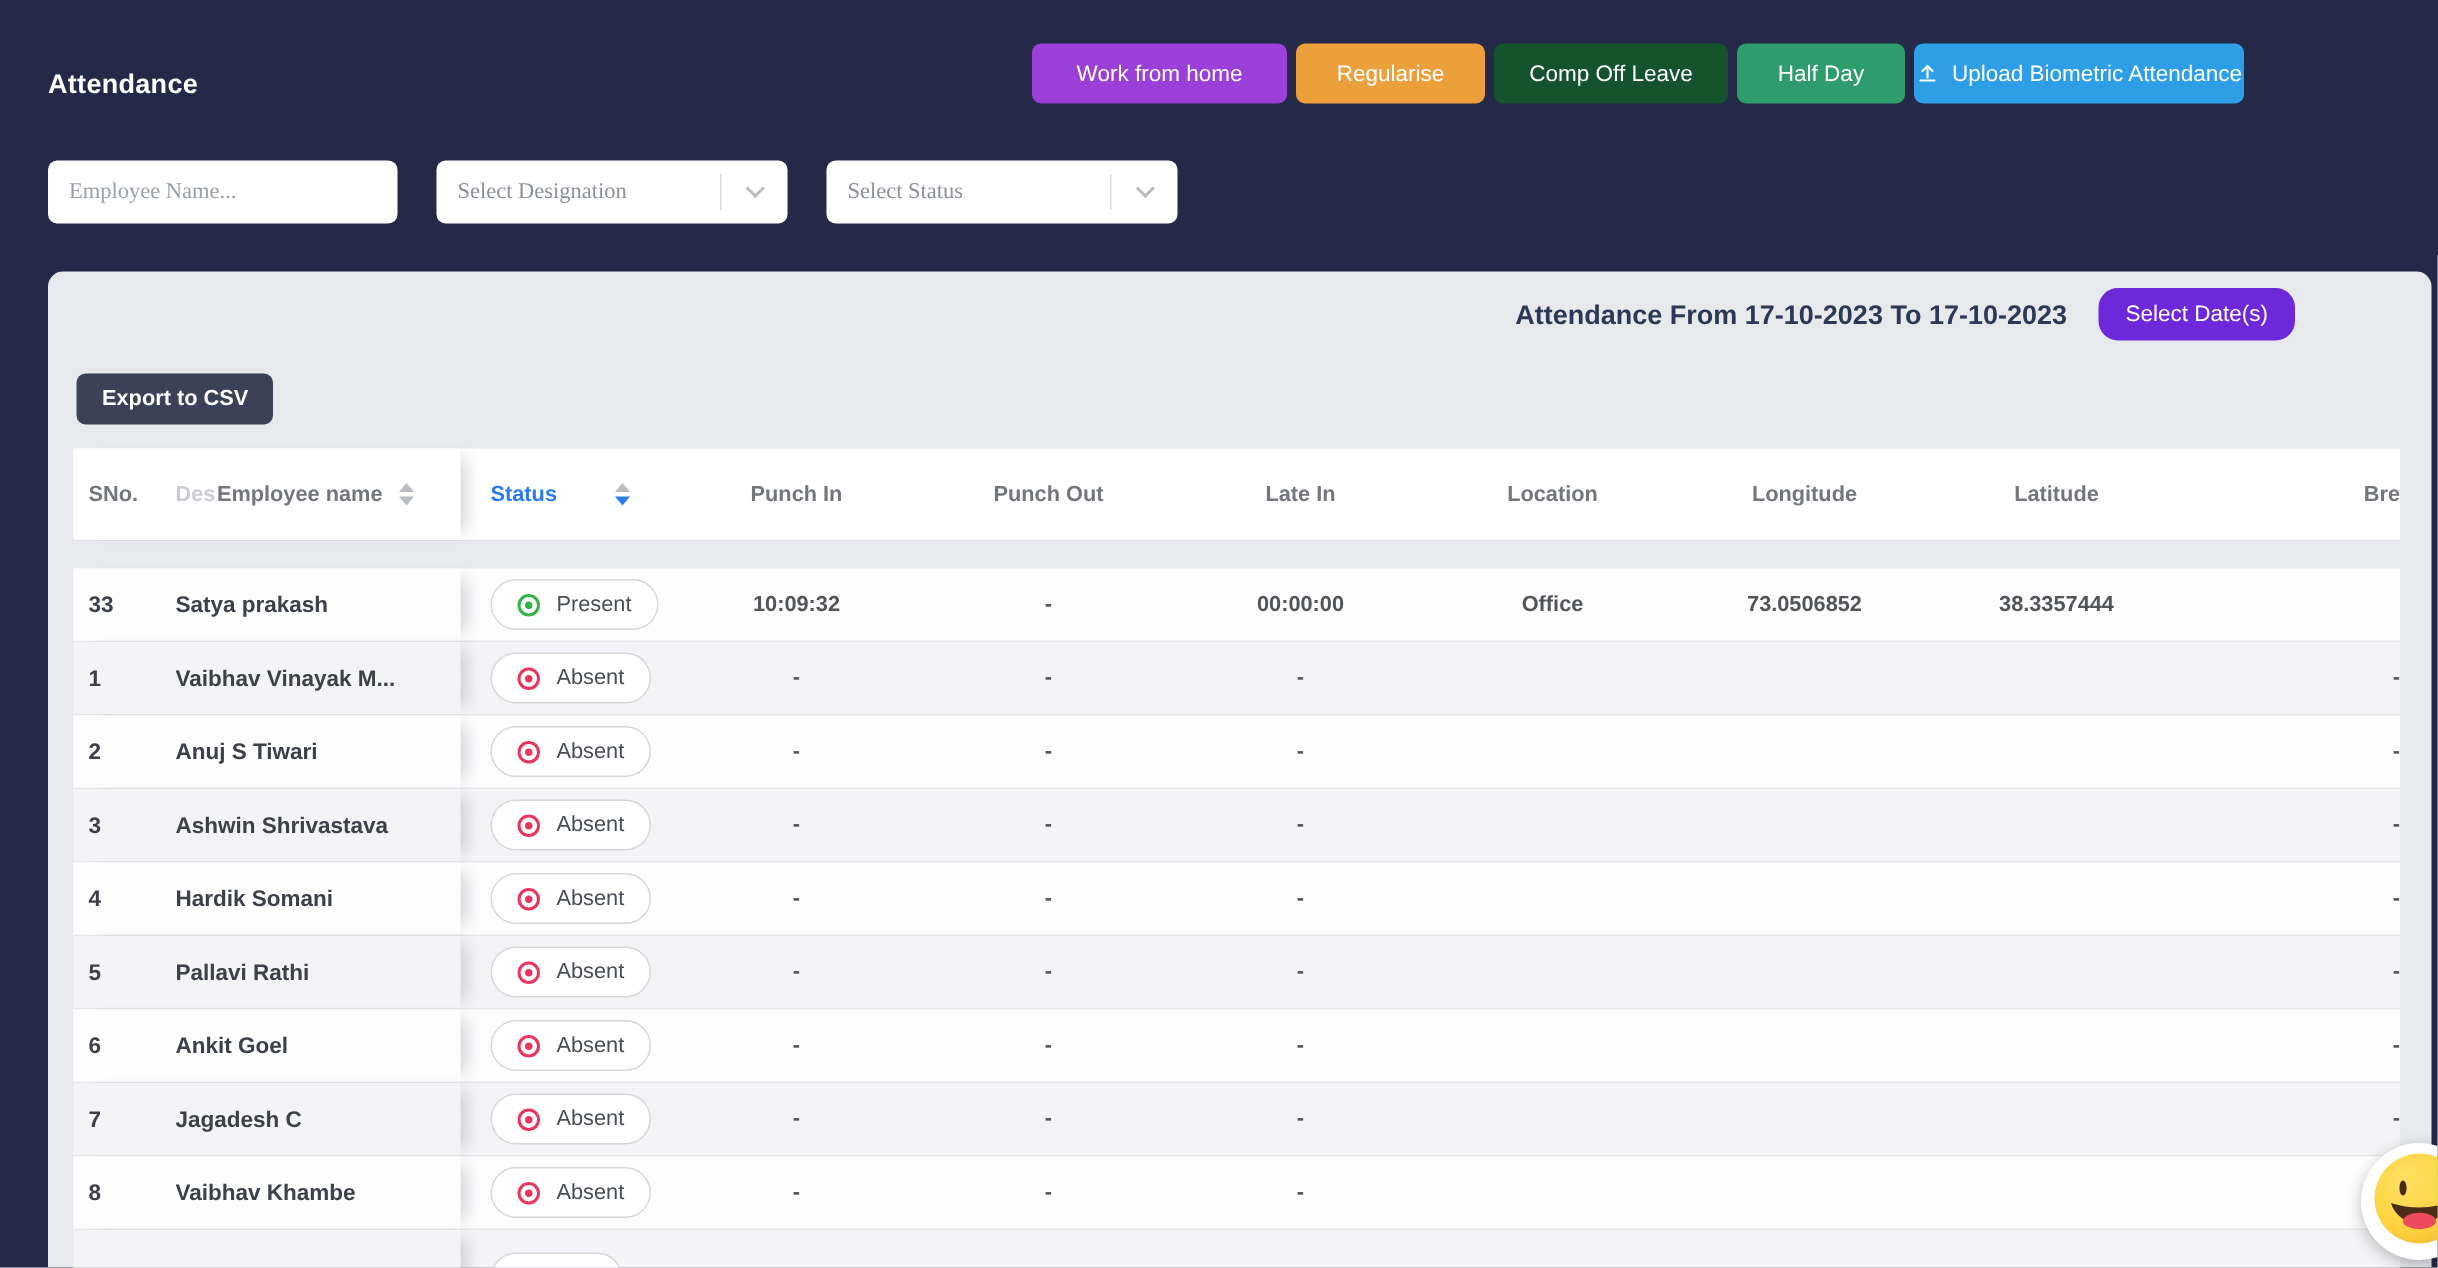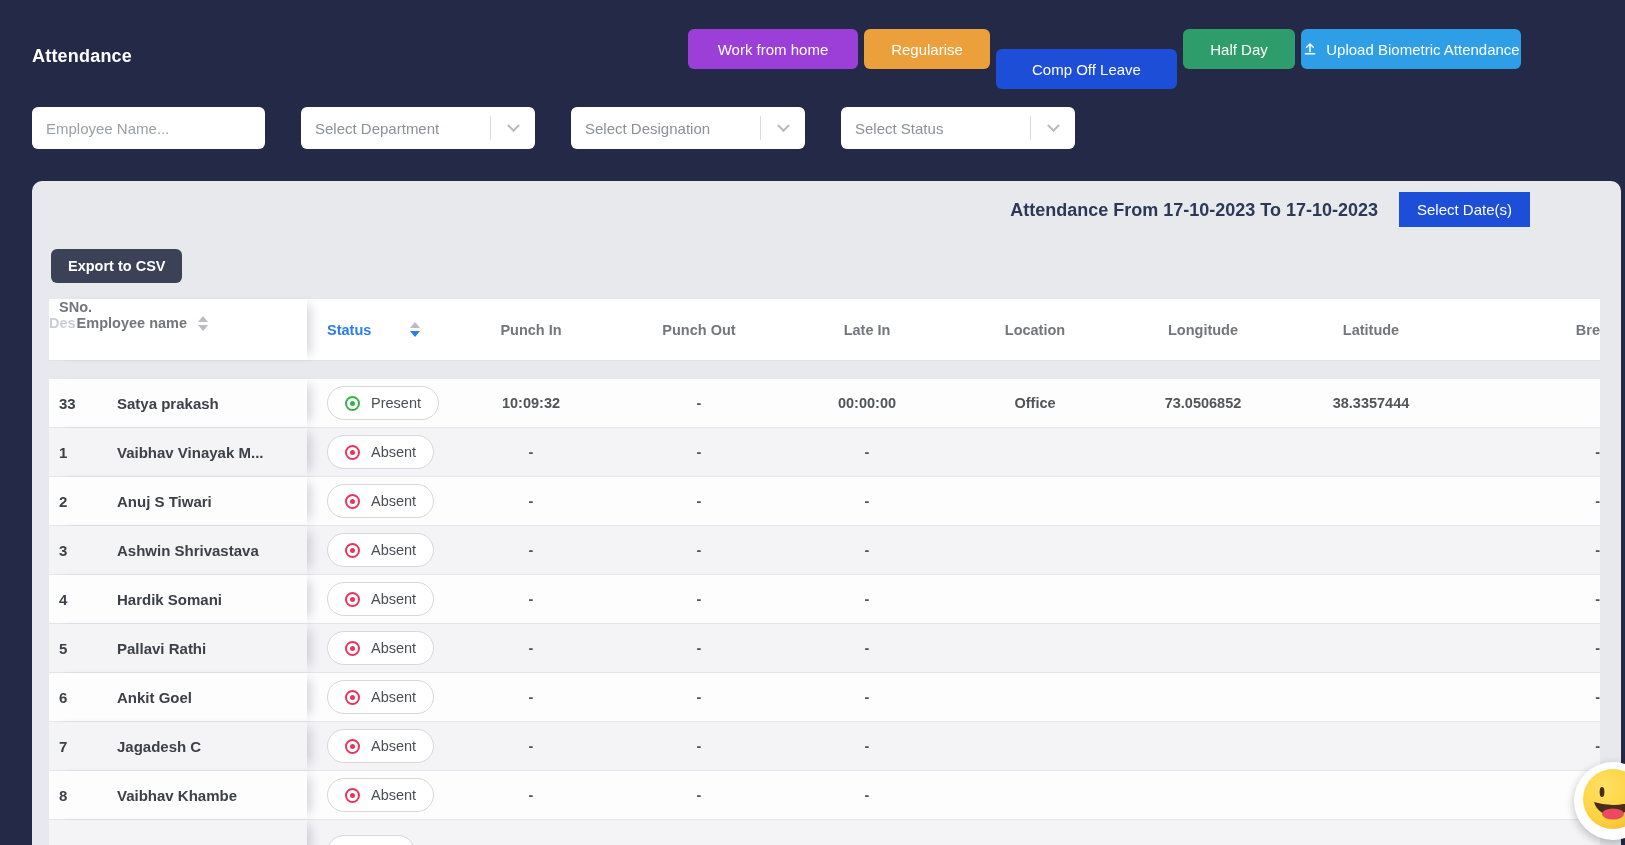--- a/index.html
+++ b/index.html
@@ -19,26 +19,26 @@
     position:absolute; left:666px; top:29px;
     display:flex; gap:6px; height:40px;padding-left:22px;
   }
   .btn {
     border:none; color:#fff; font-family:inherit; font-size:15px;
     border-radius:6px; height:40px; display:inline-flex;
     align-items:center; justify-content:center; cursor:pointer; gap:8px;
   }
   .btn-wfh    { width:170px; background:#9c3fd9; }
   .btn-reg    { width:126px; background:#eca03c; }
-  .btn-comp   { width:181px; background:#1d4ed8;margin-top:20px; }
+  .btn-comp   { width:156px; background:#14532d; }
   .btn-half   { width:112px; background:#2f9d6b; }
   .btn-upload { width:220px; background:#2e9fe7; }
 
   
-  .filters { position:absolute; left:32px; top:107px; display:flex; gap:36px; }
+  .filters { position:absolute; left:32px; top:107px; display:flex; gap:26px;font-family:Liberation Serif, serif; }
   .txt-input {
     width:233px; height:42px; border:none; border-radius:6px;
     background:#fff; padding:0 14px; font-family:inherit; font-size:15px; color:#3c4048;
   }
   .txt-input::placeholder { color:#9aa0a8; }
   .selectbox {
     width:234px; height:42px; border-radius:6px; background:#fff;
     display:flex; align-items:center; padding:0 0 0 14px; cursor:pointer;
   }
   .selectbox .sel-label { flex:1; font-size:15px; color:#8b9099; }
@@ -55,21 +55,21 @@
   .card {
     position:absolute; left:32px; top:181px; width:1589px; height:664px;
     background:#e8e9ed; border-radius:10px 10px 0 0;
   }
   .date-heading {
     position:absolute; top:19px; right:243px;
     color:#2c3956; font-size:18px; font-weight:700;
   }
   .btn-select-dates {
     position:absolute; top:11px; right:91px; height:35px; padding:0 18px;
-    background:#1d4ed8; color:#fff; border:none; border-radius:0;
+    background:#6d28d9; color:#fff; border:none; border-radius:13px;
     font-family:inherit; font-size:15px; cursor:pointer;
   }
   .btn-export {
     position:absolute; left:19px; top:68px; height:34px; padding:0 17px;
     background:#3b4157; color:#fff; border:none; border-radius:6px;
     font-family:inherit; font-size:14.5px; font-weight:700; cursor:pointer;
   }
 
   
   .table-wrap { position:absolute; left:17px; top:118px; width:1551px; }
@@ -80,21 +80,21 @@
   .tbody { margin-top:18px; }
   .trow {
     display:flex; height:49px; background:#fdfdfe;
     border-bottom:1px solid #e5e6e9;
   }
   .trow.striped { background:#f4f4f7; }
   .sticky {
     display:flex; width:258px; position:relative; z-index:2;
     background:inherit; box-shadow:10px 0 10px -6px rgba(50,55,72,.20);
   }
-  .thead .sticky { background:#fff;flex-direction:column; }
+  .thead .sticky { background:#fff; }
   .td { display:flex; align-items:center; justify-content:center; }
   .td.sno  { width:68px; justify-content:flex-start; padding-left:10px; }
   .td.name { width:190px; justify-content:flex-start; position:relative; }
   .td.status-c { width:140px; justify-content:flex-start; padding-left:20px; }
   .td.c168 { width:168px; }
   .td.break-c { flex:1; justify-content:flex-end; overflow:hidden; white-space:nowrap; }
 
   .th { color:#73767c; font-size:14.5px; font-weight:700; }
   .th-status { color:#2b7bf3;gap:28px; }
   .ghost { color:#cbcdd3; font-weight:700; margin-right:1px; }
@@ -149,27 +149,20 @@
           <path d="M7 9.5 L12 4.5 L17 9.5"></path>
           <path d="M5 19 H19"></path>
       </svg>
     </span>
     <span>Upload Biometric Attendance</span>
   </button>
 </div>
 
 <div class="filters">
   <input class="txt-input" type="text" placeholder="Employee Name..." style="">
-  <div class="selectbox">
-    <span class="sel-label">Select Department</span>
-    <span class="sel-divider"></span>
-    <span class="chev">
-        <i></i>
-      </span>
-  </div>
   <div class="selectbox">
     <span class="sel-label">Select Designation</span>
     <span class="sel-divider"></span>
     <span class="chev">
         <i></i>
       </span>
   </div>
   <div class="selectbox">
     <span class="sel-label">Select Status</span>
     <span class="sel-divider"></span>

